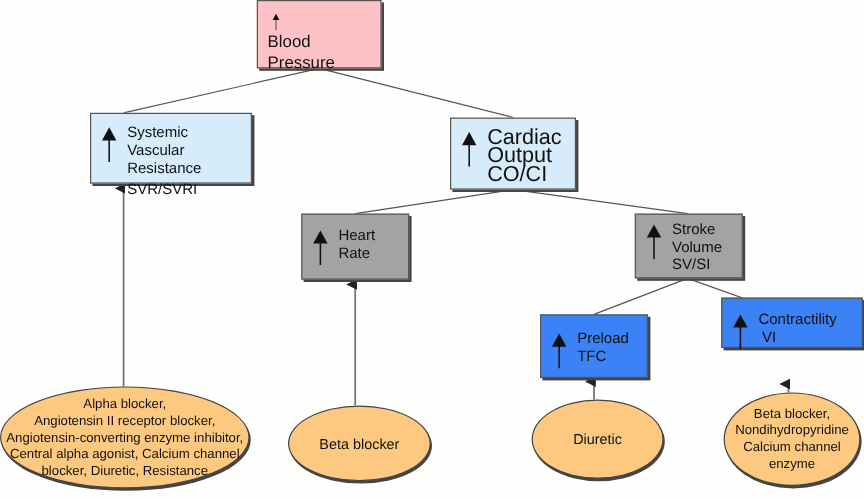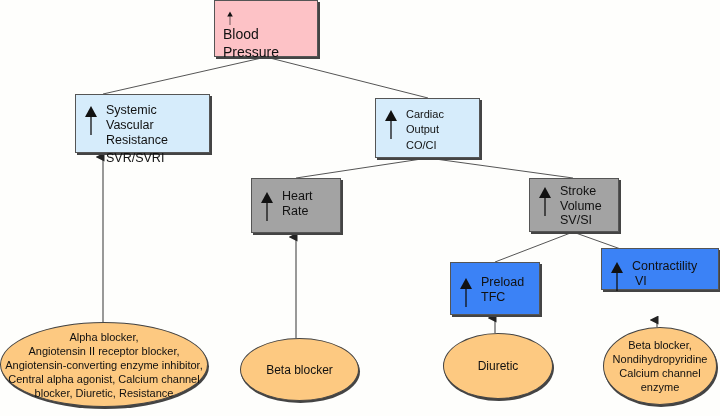--- a/index.html
+++ b/index.html
@@ -61,21 +61,21 @@
     <div>Resistance</div>
     <div class="abbr">SVR/SVRI</div>
   </div>
 </div>
 
 <div class="box blue" style="left:375px;top:98px;width:105px;height:60px;">
   <svg class="arrow" viewBox="0 0 14 30" height="30">
       <path d="M1,12 L7,1 L13,12 Z" fill="#111"></path>
       <line x1="7" y1="11" x2="7" y2="30" stroke="#111" stroke-width="1.3"></line>
     </svg>
-  <div class="txt" style="font-size:11px;line-height:15px;">
+  <div class="txt" style="font-size:18px;line-height:15px;">
     <div>Cardiac</div>
     <div>Output</div>
     <div class="abbr" style="margin-top:1px">CO/CI</div>
   </div>
 </div>
 
 <div class="box purple" style="left:251px;top:178px;width:90px;height:55px;padding-top:10px;">
   <svg class="arrow" viewBox="0 0 14 30" height="30">
       <path d="M1,12 L7,1 L13,12 Z" fill="#111"></path>
       <line x1="7" y1="11" x2="7" y2="30" stroke="#111" stroke-width="1.3"></line>

